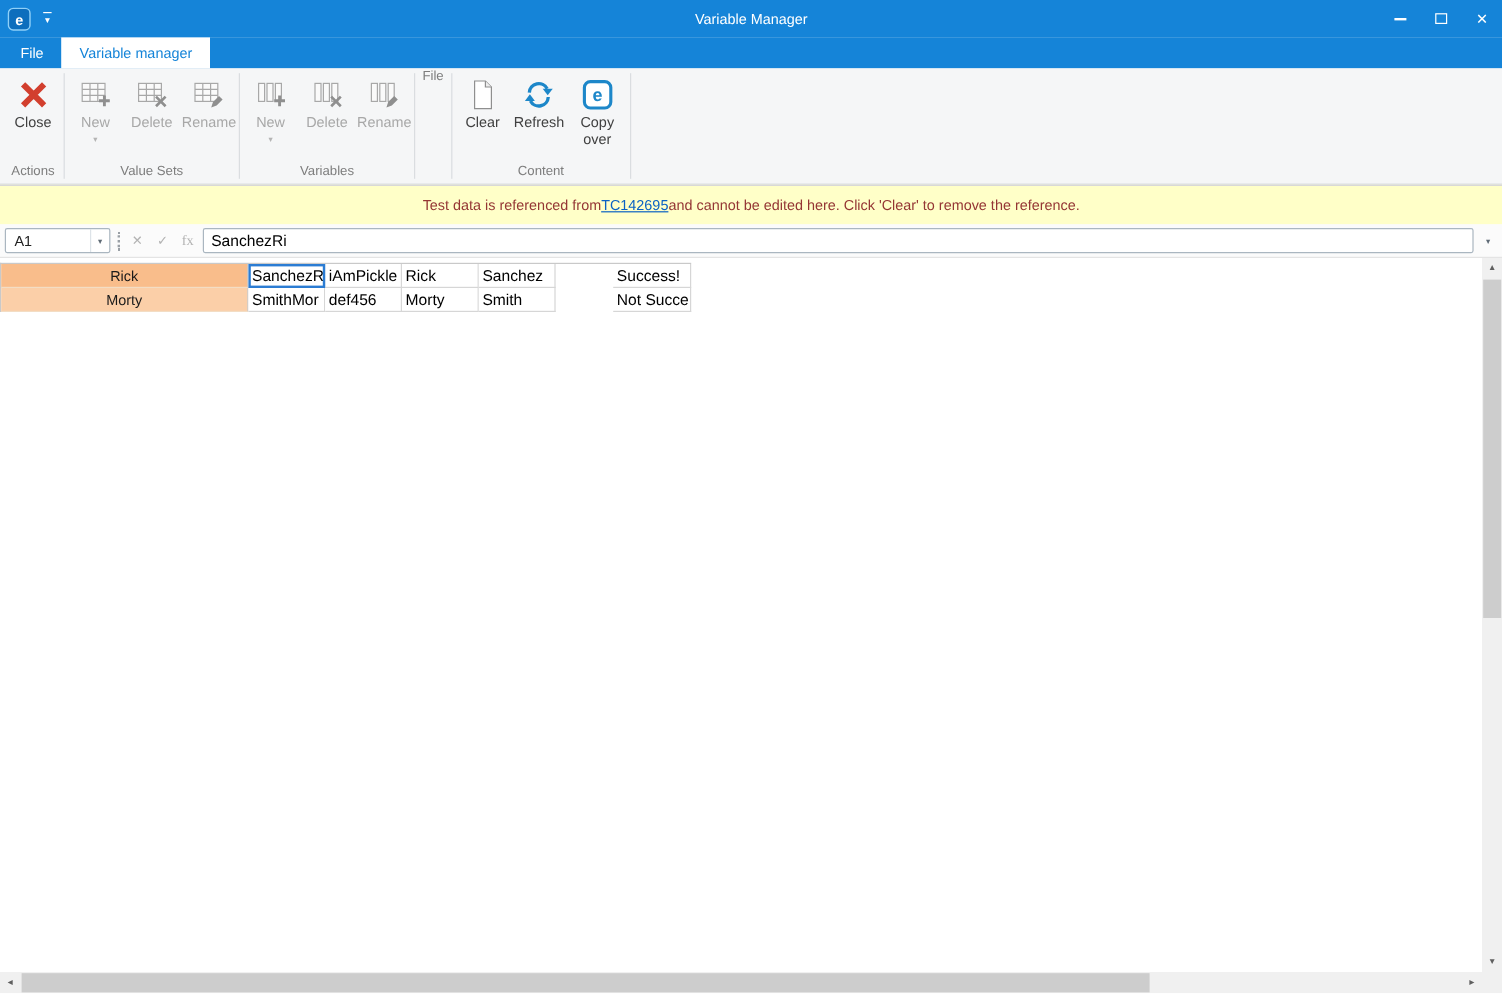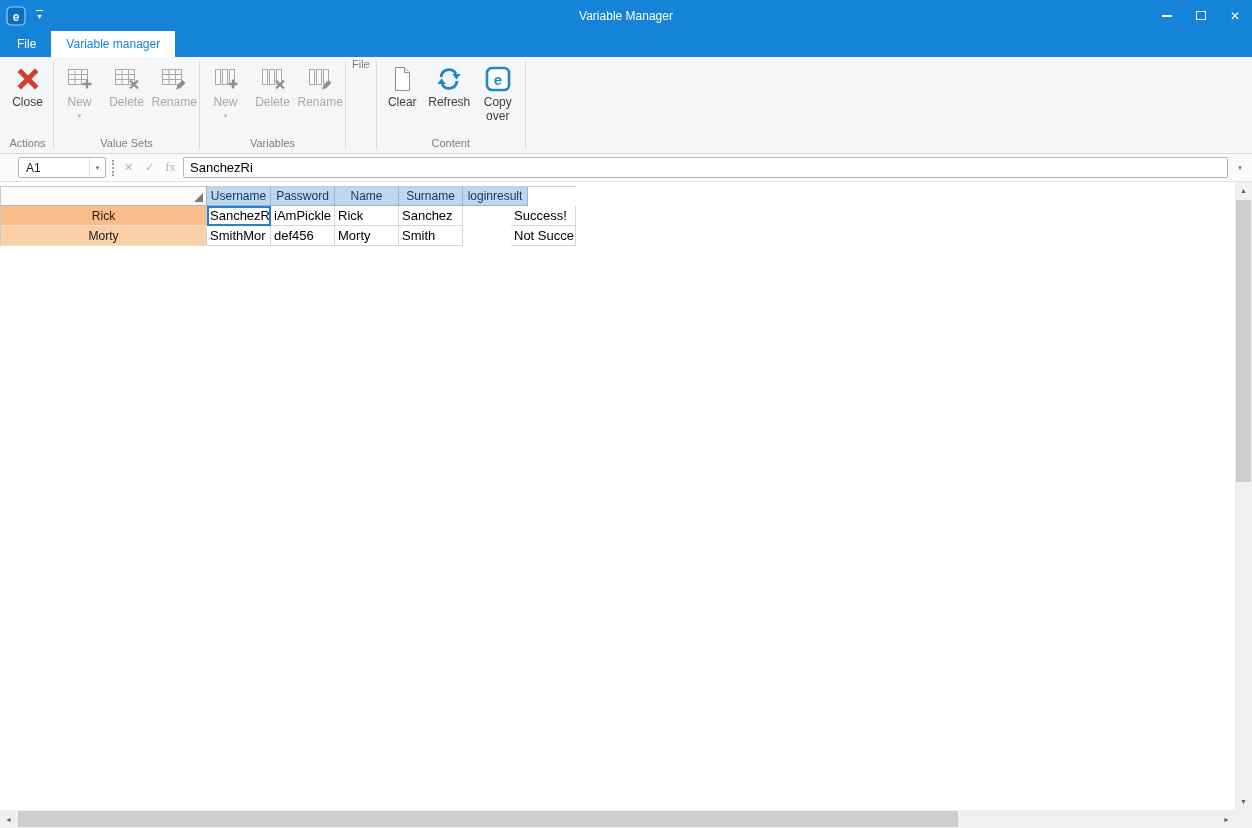--- a/index.html
+++ b/index.html
@@ -36,21 +36,21 @@
   .dd-arrow { font-size:7px; color:#5f5f5f; margin-top:2px; }
   .rbtn.disabled .dd-arrow { color:#b4b4b4; }
   .rbtn.wide { width:50px; }
 
   
   .notice { height:33px; background:#ffffc8; border-top:1px solid #d8d8d8; display:flex; align-items:center; justify-content:center; font-size:12px; color:#943634; flex:0 0 auto; }
   .notice .link { color:#0a62c4; text-decoration:underline; cursor:pointer; }
 
   
   .fbar { height:28px; background:#fbfbfb; border-bottom:1px solid #e4e4e4; display:flex; align-items:center; padding:0 4px; gap:4px; flex:0 0 auto; }
-  .namebox { width:88px; height:21px; background:#fff; border:1px solid #aab6c0; border-radius:2px; display:flex; align-items:center; font-size:12px; padding-left:7px; color:#222;margin-left:14px; }
+  .namebox { width:88px; height:21px; background:#fff; border:1px solid #aab6c0; border-radius:2px; display:flex; align-items:center; font-size:12px; padding-left:7px; color:#222; }
   .nb-arrow { margin-left:auto; width:16px; align-self:stretch; border-left:1px solid #dde3e8; display:flex; align-items:center; justify-content:center; font-size:7px; color:#5f6b76; }
   .fb-handle { height:16px; border-left:2px dotted #9aa0a6; margin:0 2px; }
   .fb-btn { width:17px; text-align:center; color:#b3b3b3; font-size:11px; cursor:default; }
   .fb-btn.fx { font-family:"Liberation Serif", serif; font-size:12px; }
   .fb-input { flex:1; height:21px; border:1px solid #aab6c0; border-radius:2px; font-size:13px; padding:0 6px; background:#fff; color:#000; outline:none; font-family:"Liberation Sans", sans-serif; }
   .fb-expand { width:16px; height:21px; display:flex; align-items:center; justify-content:center; font-size:7px; color:#5f6b76; }
 
   
   .sheet-area { flex:1 1 auto; position:relative; background:#fff; overflow:hidden; }
   .sheet { position:absolute; top:4px; left:0; border-top:1px solid #c9c9c9; border-left:1px solid #c9c9c9; width:-moz-fit-content; width:fit-content; }
@@ -247,46 +247,41 @@
           </span>
           <span class="lbl">Copy over</span>
         </div>
       </div>
       <div class="group-label">Content</div>
     </div>
     <div class="vsep"></div>
 
   </div>
 
+  <div class="notice">
+    <span>Test data is referenced from </span>
+      <span class="link">TC142695</span>
+      <span> and cannot be edited here. Click 'Clear' to remove the reference.</span>
+  </div>
 
   <div class="fbar">
     <div class="namebox">
       <span>A1</span>
       <span class="nb-arrow">▾</span>
     </div>
     <div class="fb-handle"></div>
     <div class="fb-btn"><span>✕</span></div>
     <div class="fb-btn"><span>✓</span></div>
     <div class="fb-btn fx"><span>fx</span></div>
     <input class="fb-input" value="SanchezRi" style="">
     <div class="fb-expand">▾</div>
   </div>
 
   <div class="sheet-area">
     <div class="sheet">
-      <div class="srow hdr">
-        <div class="corner">
-          <span class="corner-tri"></span>
-        </div>
-        <div class="chead">Username</div>
-        <div class="chead">Password</div>
-        <div class="chead">Name</div>
-        <div class="chead">Surname</div>
-        <div class="chead last">loginresult</div>
-      </div>
       <div class="srow">
         <div class="rhead r1">Rick</div>
         <div class="dcell selected"><span>SanchezRi</span></div>
         <div class="dcell">iAmPickle</div>
         <div class="dcell">Rick</div>
         <div class="dcell">Sanchez</div>
         <div class="dcell last">Success!</div>
       </div>
       <div class="srow">
         <div class="rhead r2">Morty</div>

